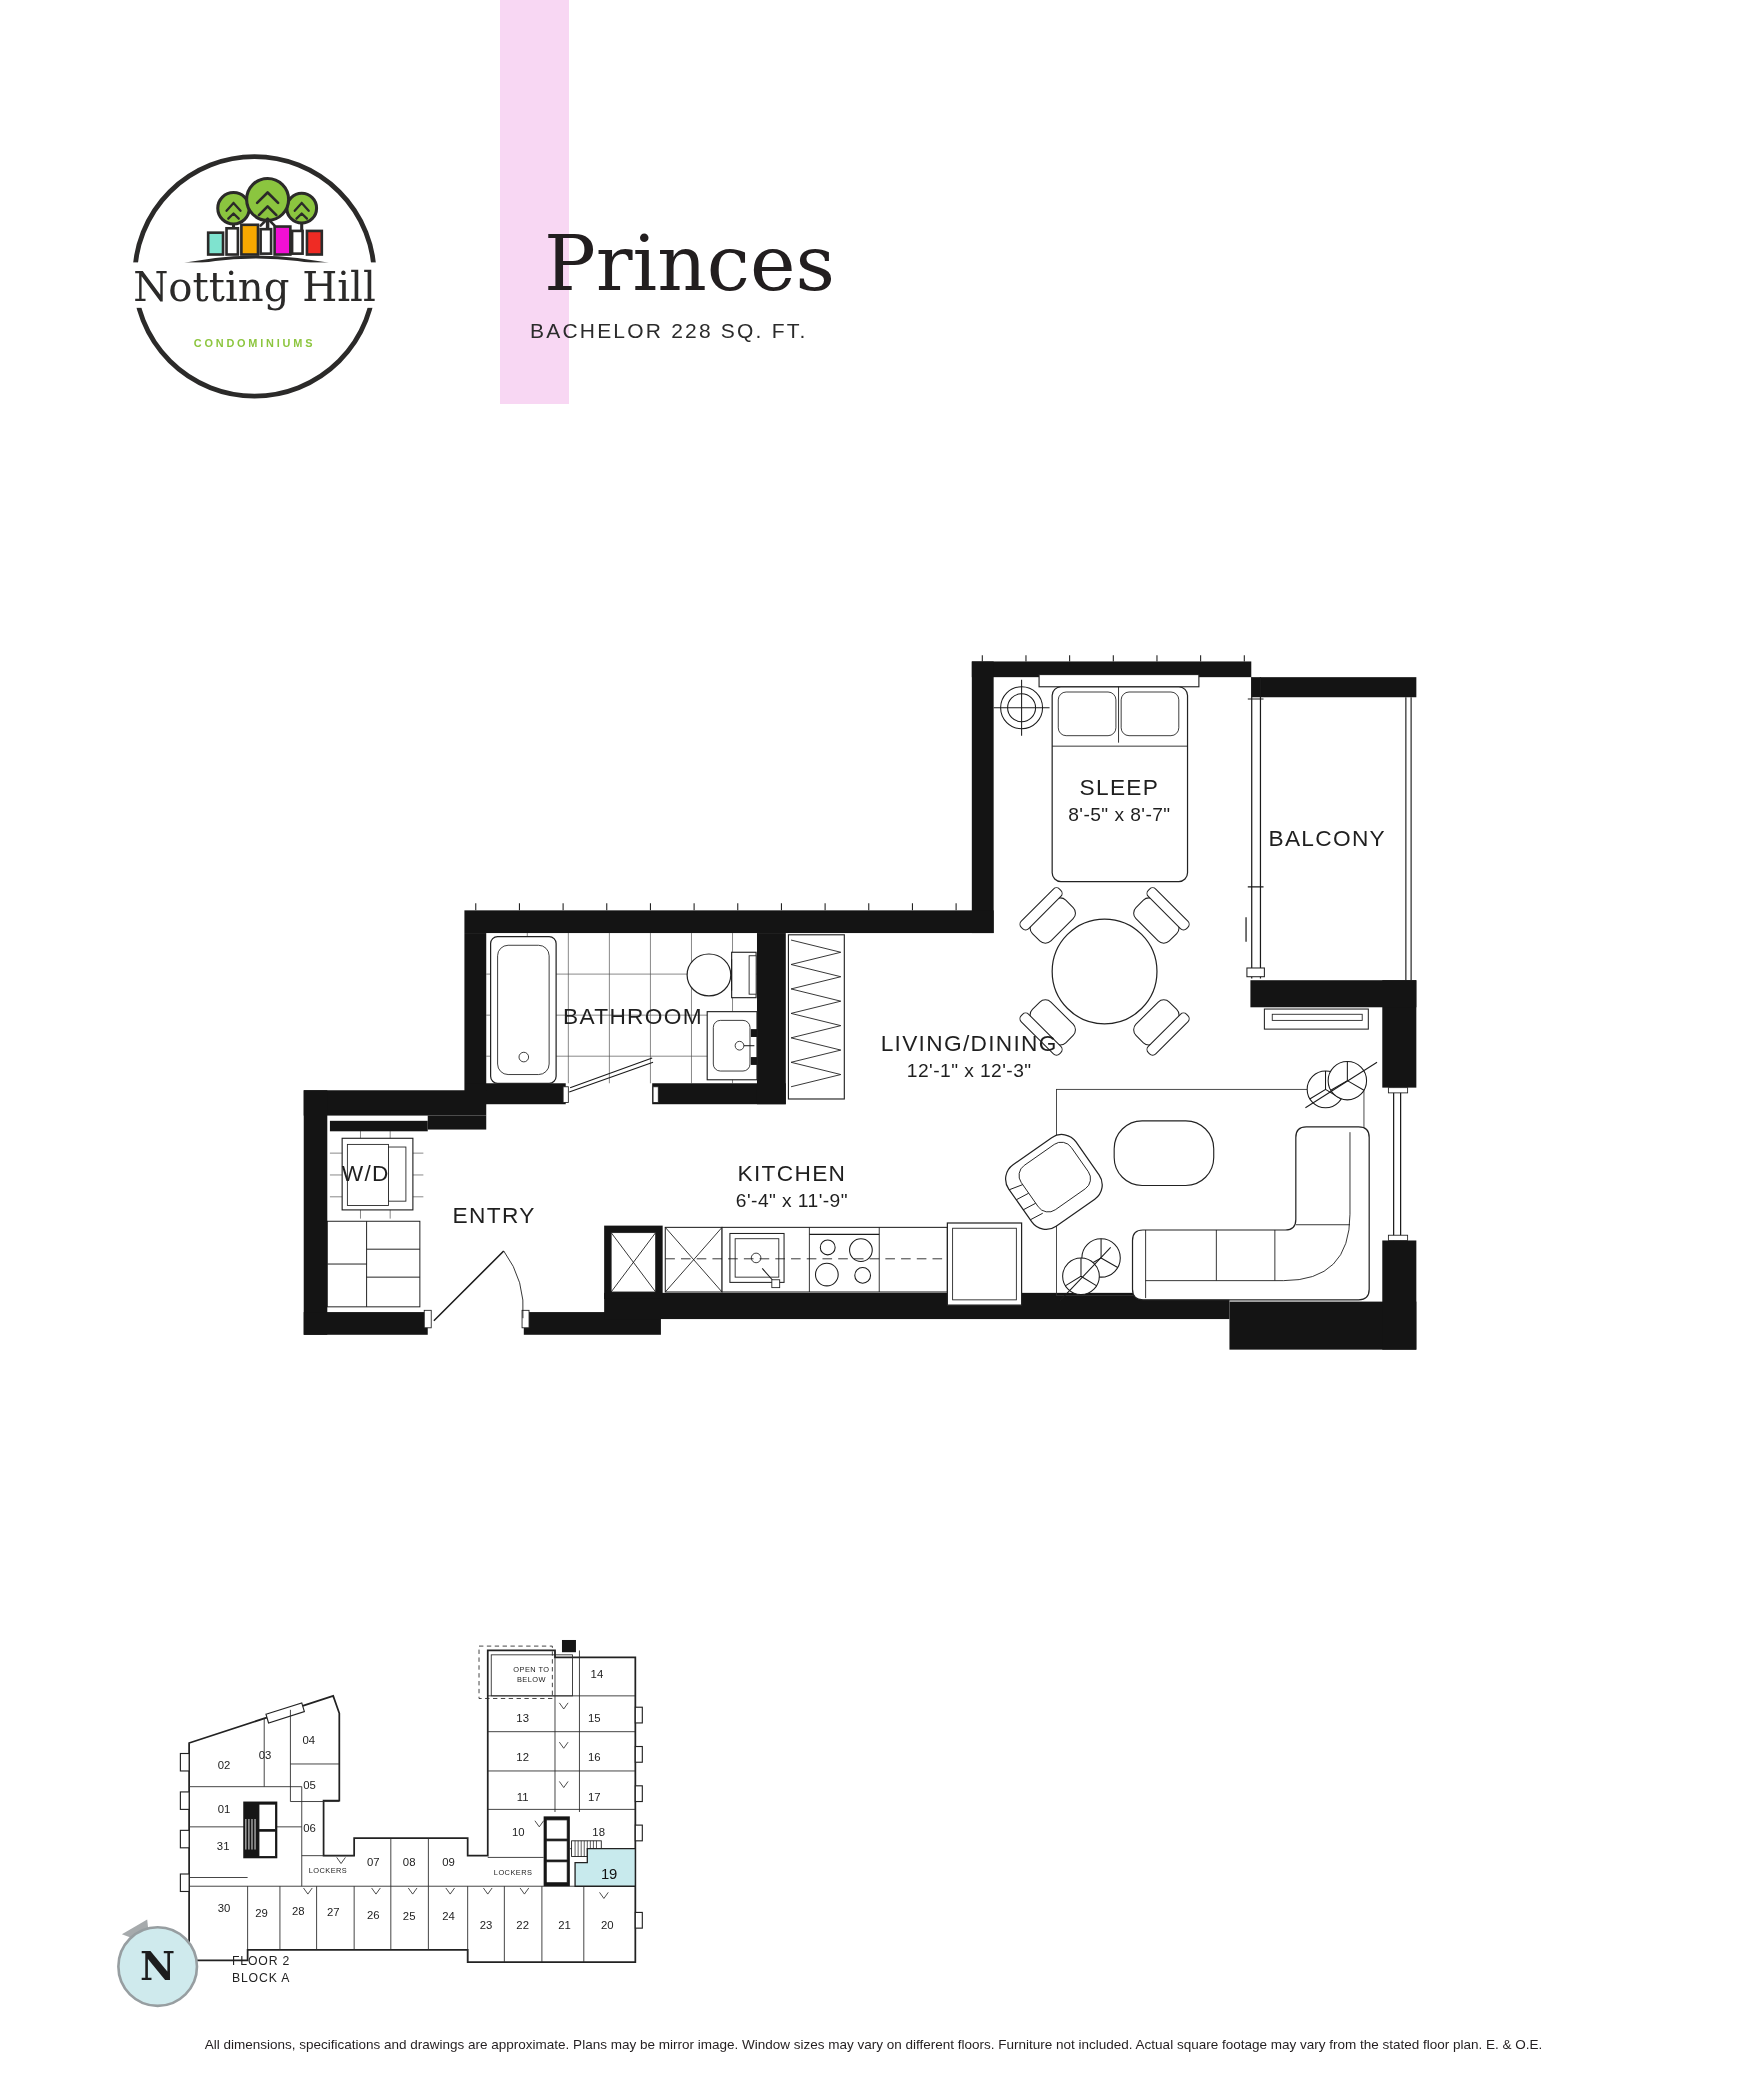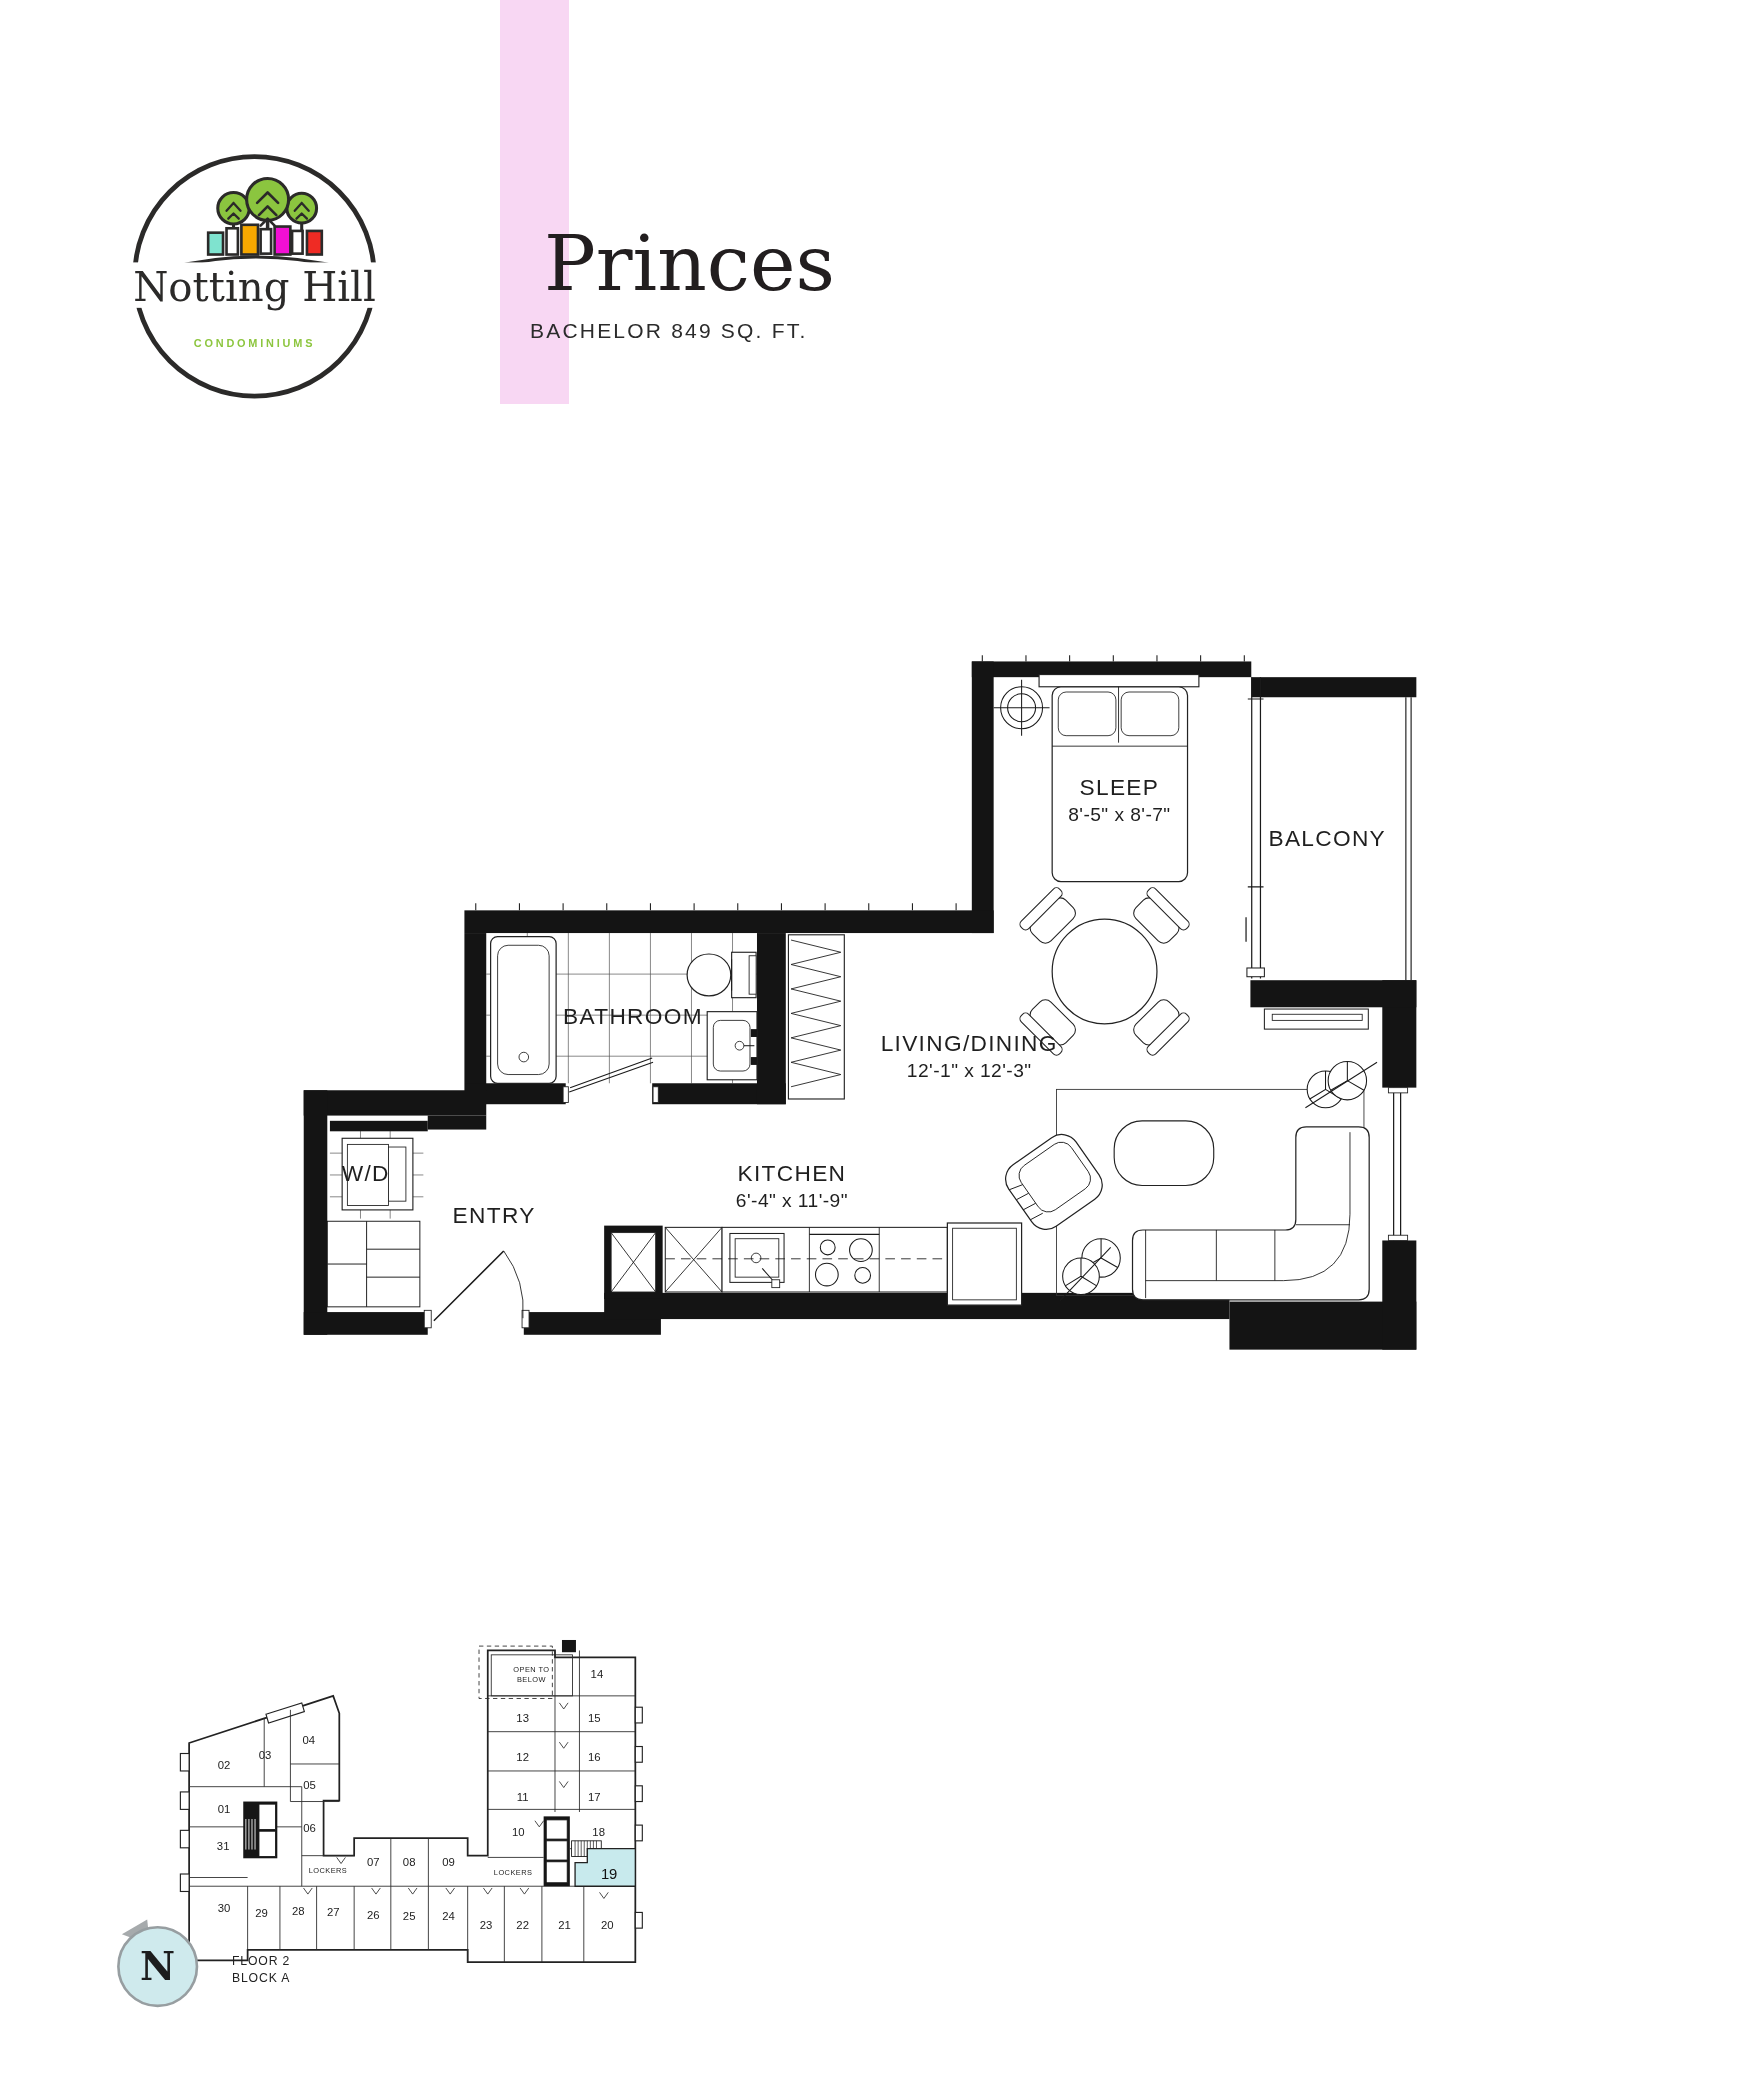--- a/index.html
+++ b/index.html
@@ -65,21 +65,21 @@
       <path d="M190,307 Q291,281 392,306" fill="none" stroke="#2b2a29" stroke-width="3.5"></path>
 
       <rect x="140" y="300" width="302" height="52" fill="#ffffff"></rect>
       <text x="291" y="344" text-anchor="middle" font-family="DejaVu Serif, Liberation Serif, serif" font-size="46" fill="#2b2a29">Notting Hill</text>
       <text x="291" y="397" text-anchor="middle" font-family="Liberation Sans, sans-serif" font-weight="bold" font-size="12.5" letter-spacing="3.2" fill="#8dc63f">CONDOMINIUMS</text>
     </svg>
   </div>
 
   <div class="title-block">
     <h1 class="plan-title">Princes</h1>
-    <div class="plan-subtitle">BACHELOR 849 SQ. FT.</div>
+    <div class="plan-subtitle">BACHELOR 228 SQ. FT.</div>
   </div>
 
   <svg class="plan-svg" width="1179" height="769" viewBox="330 735 1350 880">
 
     <g class="tile">
       <path d="M604,1068 V1240 M651,1068 V1240 M698,1068 V1240 M745,1068 V1240 M792,1068 V1240 M839,1068 V1240
                M557,1115 H867 M557,1162 H867 M557,1209 H867"></path>
       <path d="M413,1293 V1395 M447,1293 V1395 M378,1320 H485 M378,1345 H485 M378,1370 H485"></path>
     </g>
 
@@ -391,14 +391,15 @@
     <text class="kp-floor" x="265" y="2250">FLOOR 2</text>
     <text class="kp-floor" x="265" y="2270">BLOCK A</text>
 
     <g>
       <polygon points="139,2215 168,2198 171,2227" fill="#a6aaac"></polygon>
       <circle cx="180" cy="2252" r="45" stroke="#979ea1" stroke-width="3" fill="#cfeaed"></circle>
       <text x="180" y="2267" text-anchor="middle" font-family="DejaVu Serif, Liberation Serif, serif" font-size="44" font-weight="bold" fill="#1d1d1d">N</text>
     </g>
   </svg>
 
+  <div class="disclaimer">All dimensions, specifications and drawings are approximate. Plans may be mirror image. Window sizes may vary on different floors. Furniture not included. Actual square footage may vary from the stated floor plan. E. &amp; O.E.</div>
 </div>
 
 
 </body></html>

